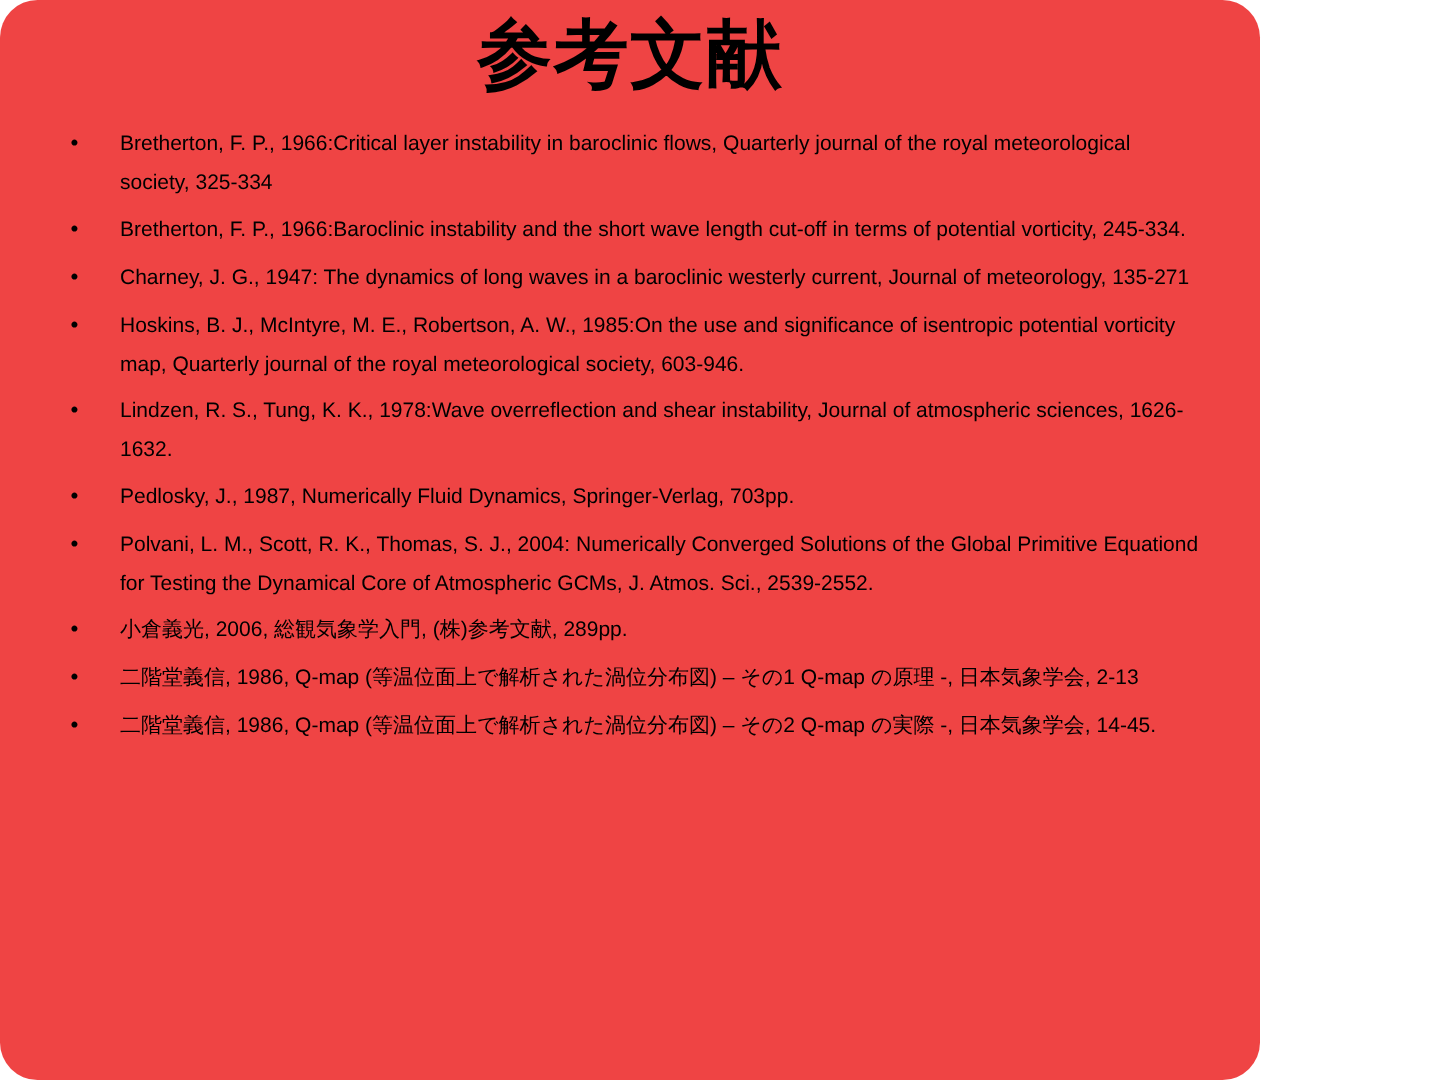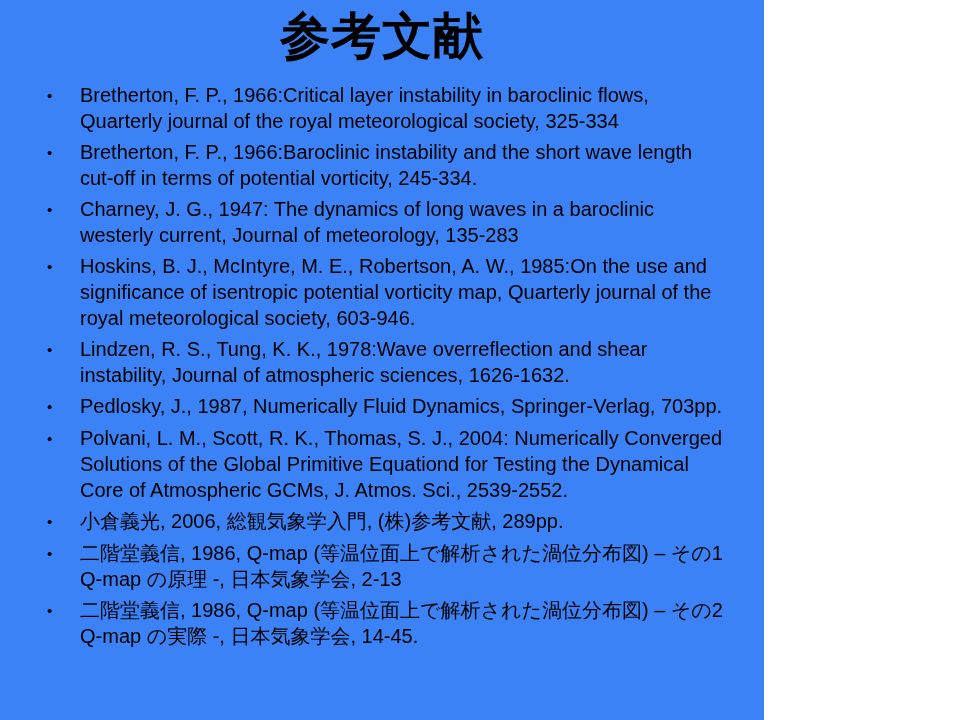--- a/index.html
+++ b/index.html
@@ -1,28 +1,29 @@
 <!DOCTYPE html>
 <html><head>
 <meta charset="utf-8">
 <style>
   html, body {
     margin: 0;
     padding: 0;
     background: #ffffff;
   }
   .slide {
-    width: 764px;
+    width: 840px;
     height: 720px;
-    background: #3b82f6;
+    background: #ef4444;
     color: #000000;
     font-family: "Liberation Sans", "DejaVu Sans", sans-serif;
     overflow: hidden;
     box-sizing: border-box;
     position: relative;
+    border-radius: 25px;
   }
   .title {
     margin: 0;
     padding-top: 6px;
     text-align: center;
     font-size: 50px;
     line-height: 60px;
     font-weight: bold;
     font-family: "DejaVu Sans", "Liberation Sans", sans-serif;
     letter-spacing: 1px;
@@ -38,21 +39,21 @@
     margin-bottom: 5px;
   }
   .bullet {
     width: 33px;
     flex-shrink: 0;
     font-size: 15px;
     line-height: 26px;
     padding-top: 1px;
   }
   .ref-text {
-    font-size: 20px;
+    font-size: 14px;
     line-height: 26px;
     flex: 1;
   }
 </style>
 </head>
 <body>
 
 <div class="slide">
   <h1 class="title">参考文献</h1>
 
@@ -60,21 +61,21 @@
     <div class="ref">
       <span class="bullet">•</span>
       <span class="ref-text">Bretherton, F. P., 1966:Critical layer instability in baroclinic flows, Quarterly journal of the royal meteorological society, 325-334</span>
     </div>
     <div class="ref">
       <span class="bullet">•</span>
       <span class="ref-text">Bretherton, F. P., 1966:Baroclinic instability and the short wave length cut-off in terms of potential vorticity, 245-334.</span>
     </div>
     <div class="ref">
       <span class="bullet">•</span>
-      <span class="ref-text">Charney, J. G., 1947: The dynamics of long waves in a baroclinic westerly current, Journal of meteorology, 135-283</span>
+      <span class="ref-text">Charney, J. G., 1947: The dynamics of long waves in a baroclinic westerly current, Journal of meteorology, 135-271</span>
     </div>
     <div class="ref">
       <span class="bullet">•</span>
       <span class="ref-text">Hoskins, B. J., McIntyre, M. E., Robertson, A. W., 1985:On the use and significance of isentropic potential vorticity map, Quarterly journal of the royal meteorological society, 603-946.</span>
     </div>
     <div class="ref">
       <span class="bullet">•</span>
       <span class="ref-text">Lindzen, R. S., Tung, K. K., 1978:Wave overreflection and shear instability, Journal of atmospheric sciences, 1626-1632.</span>
     </div>
     <div class="ref">

